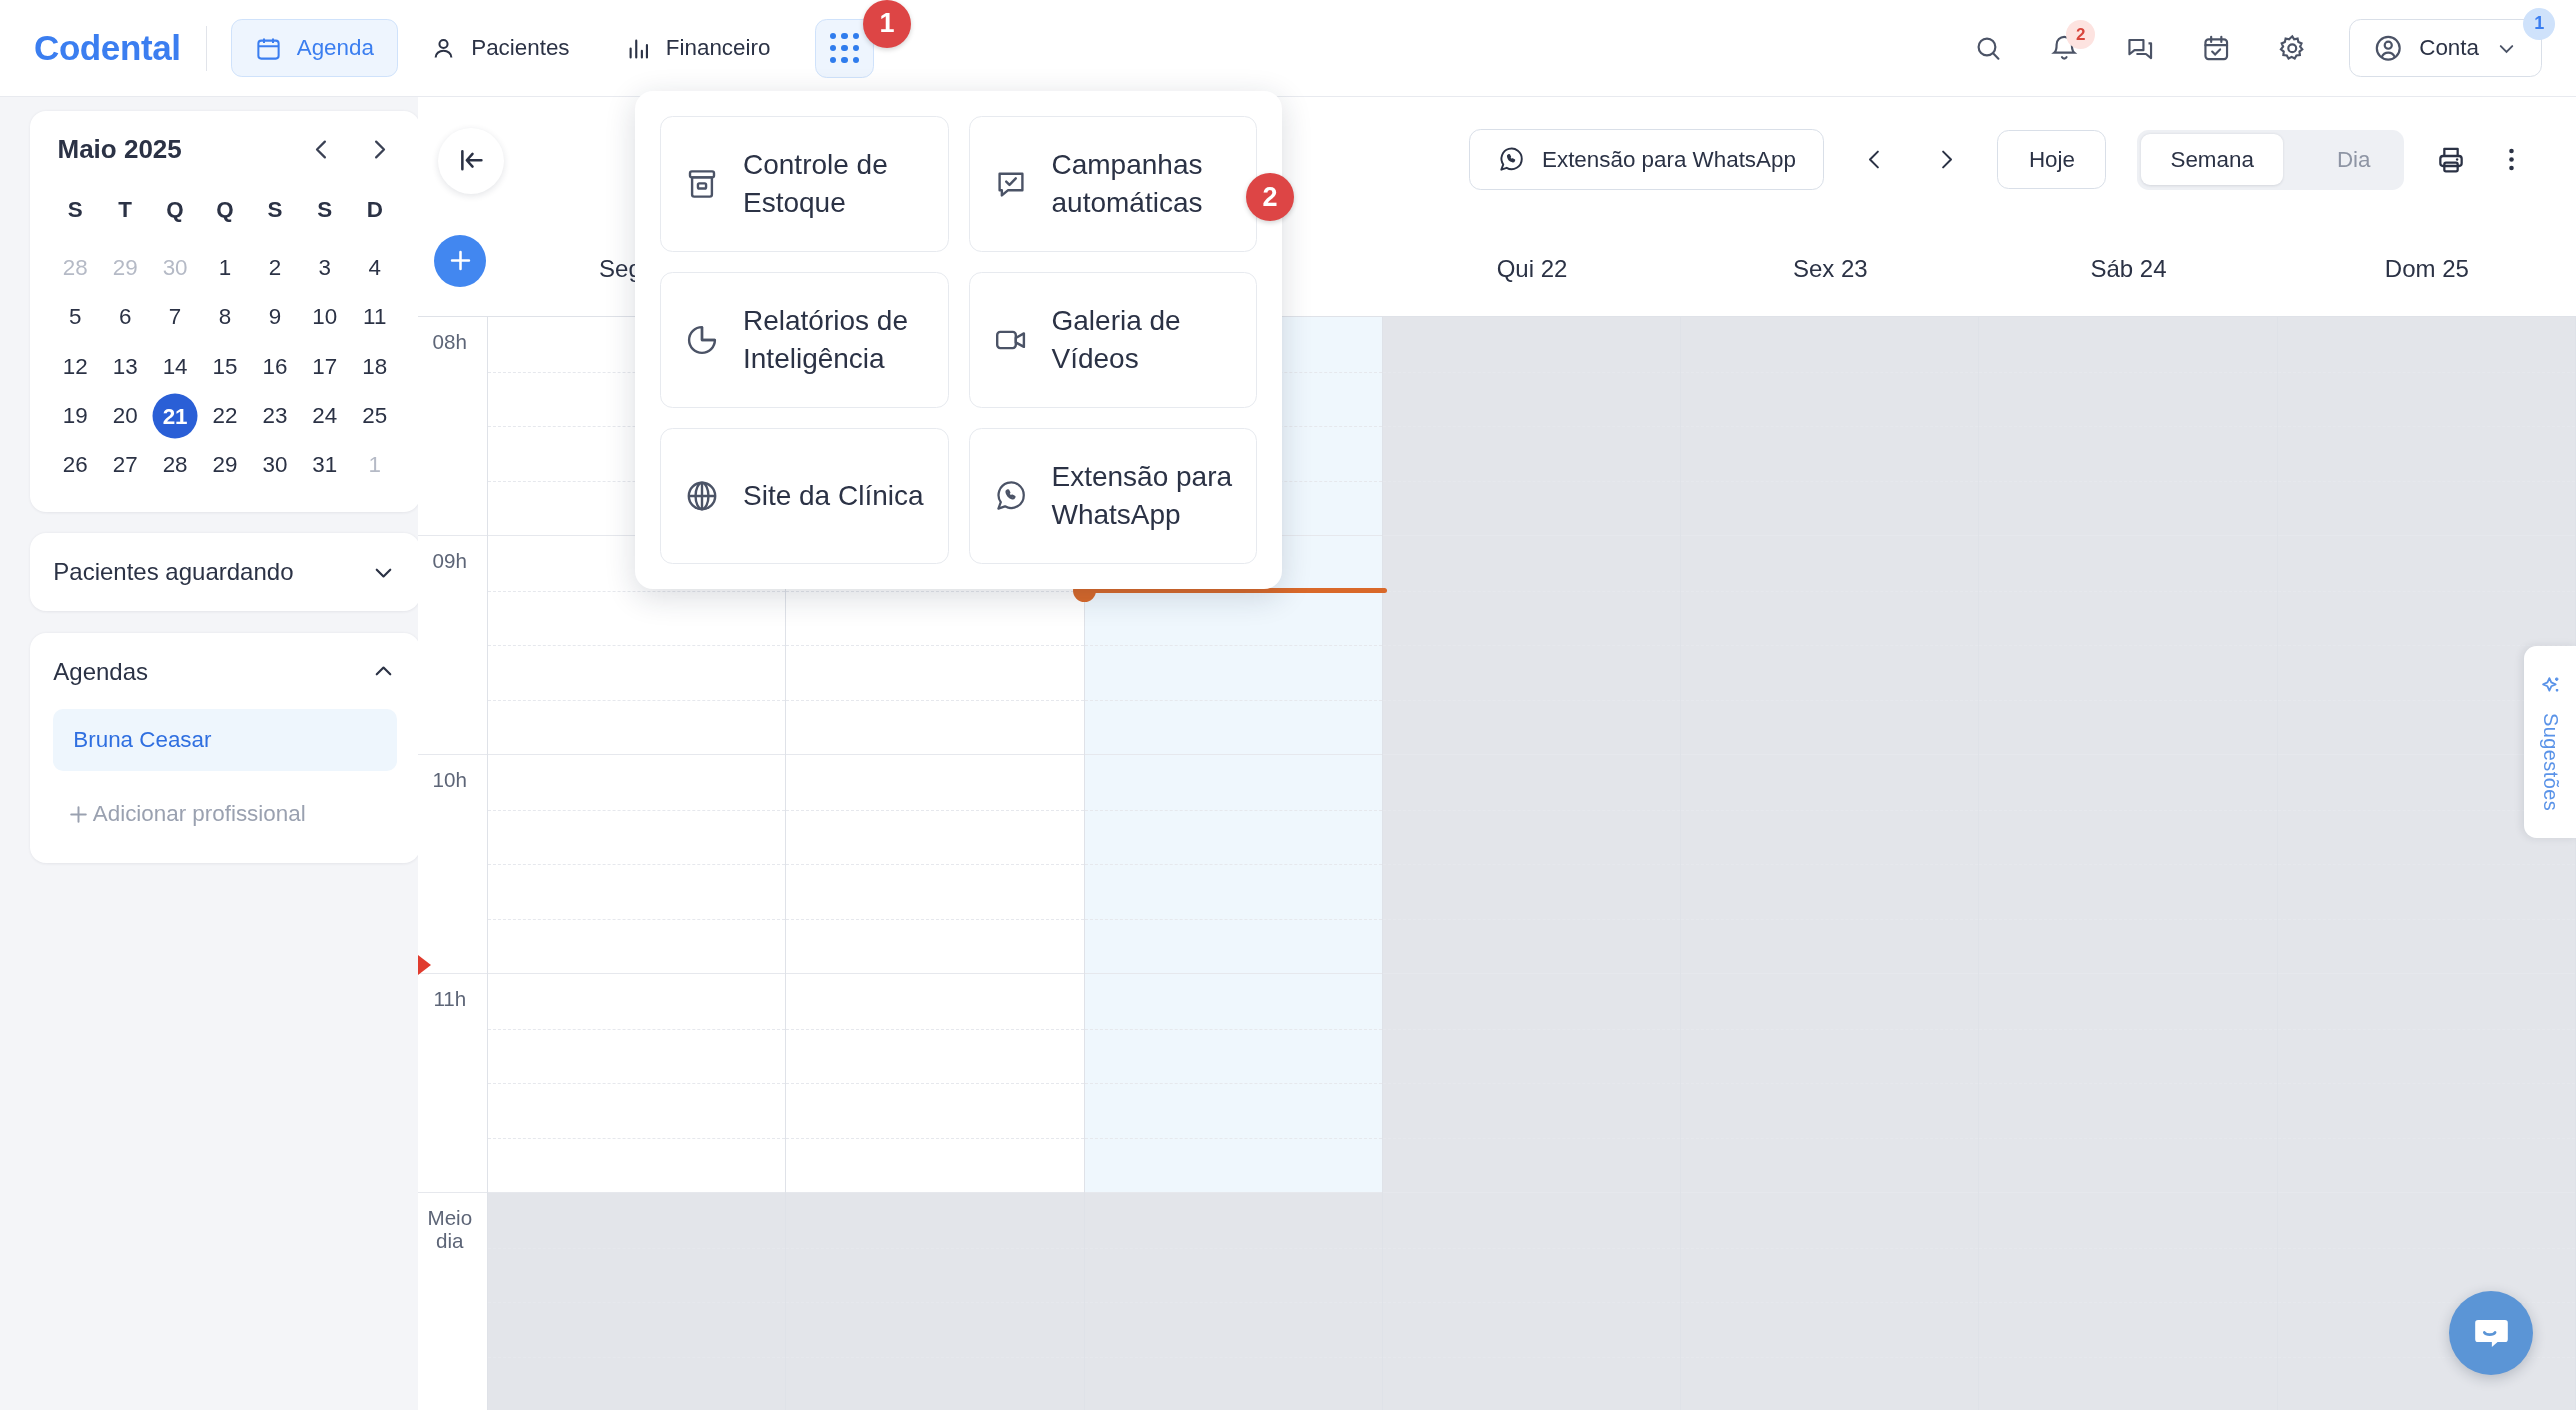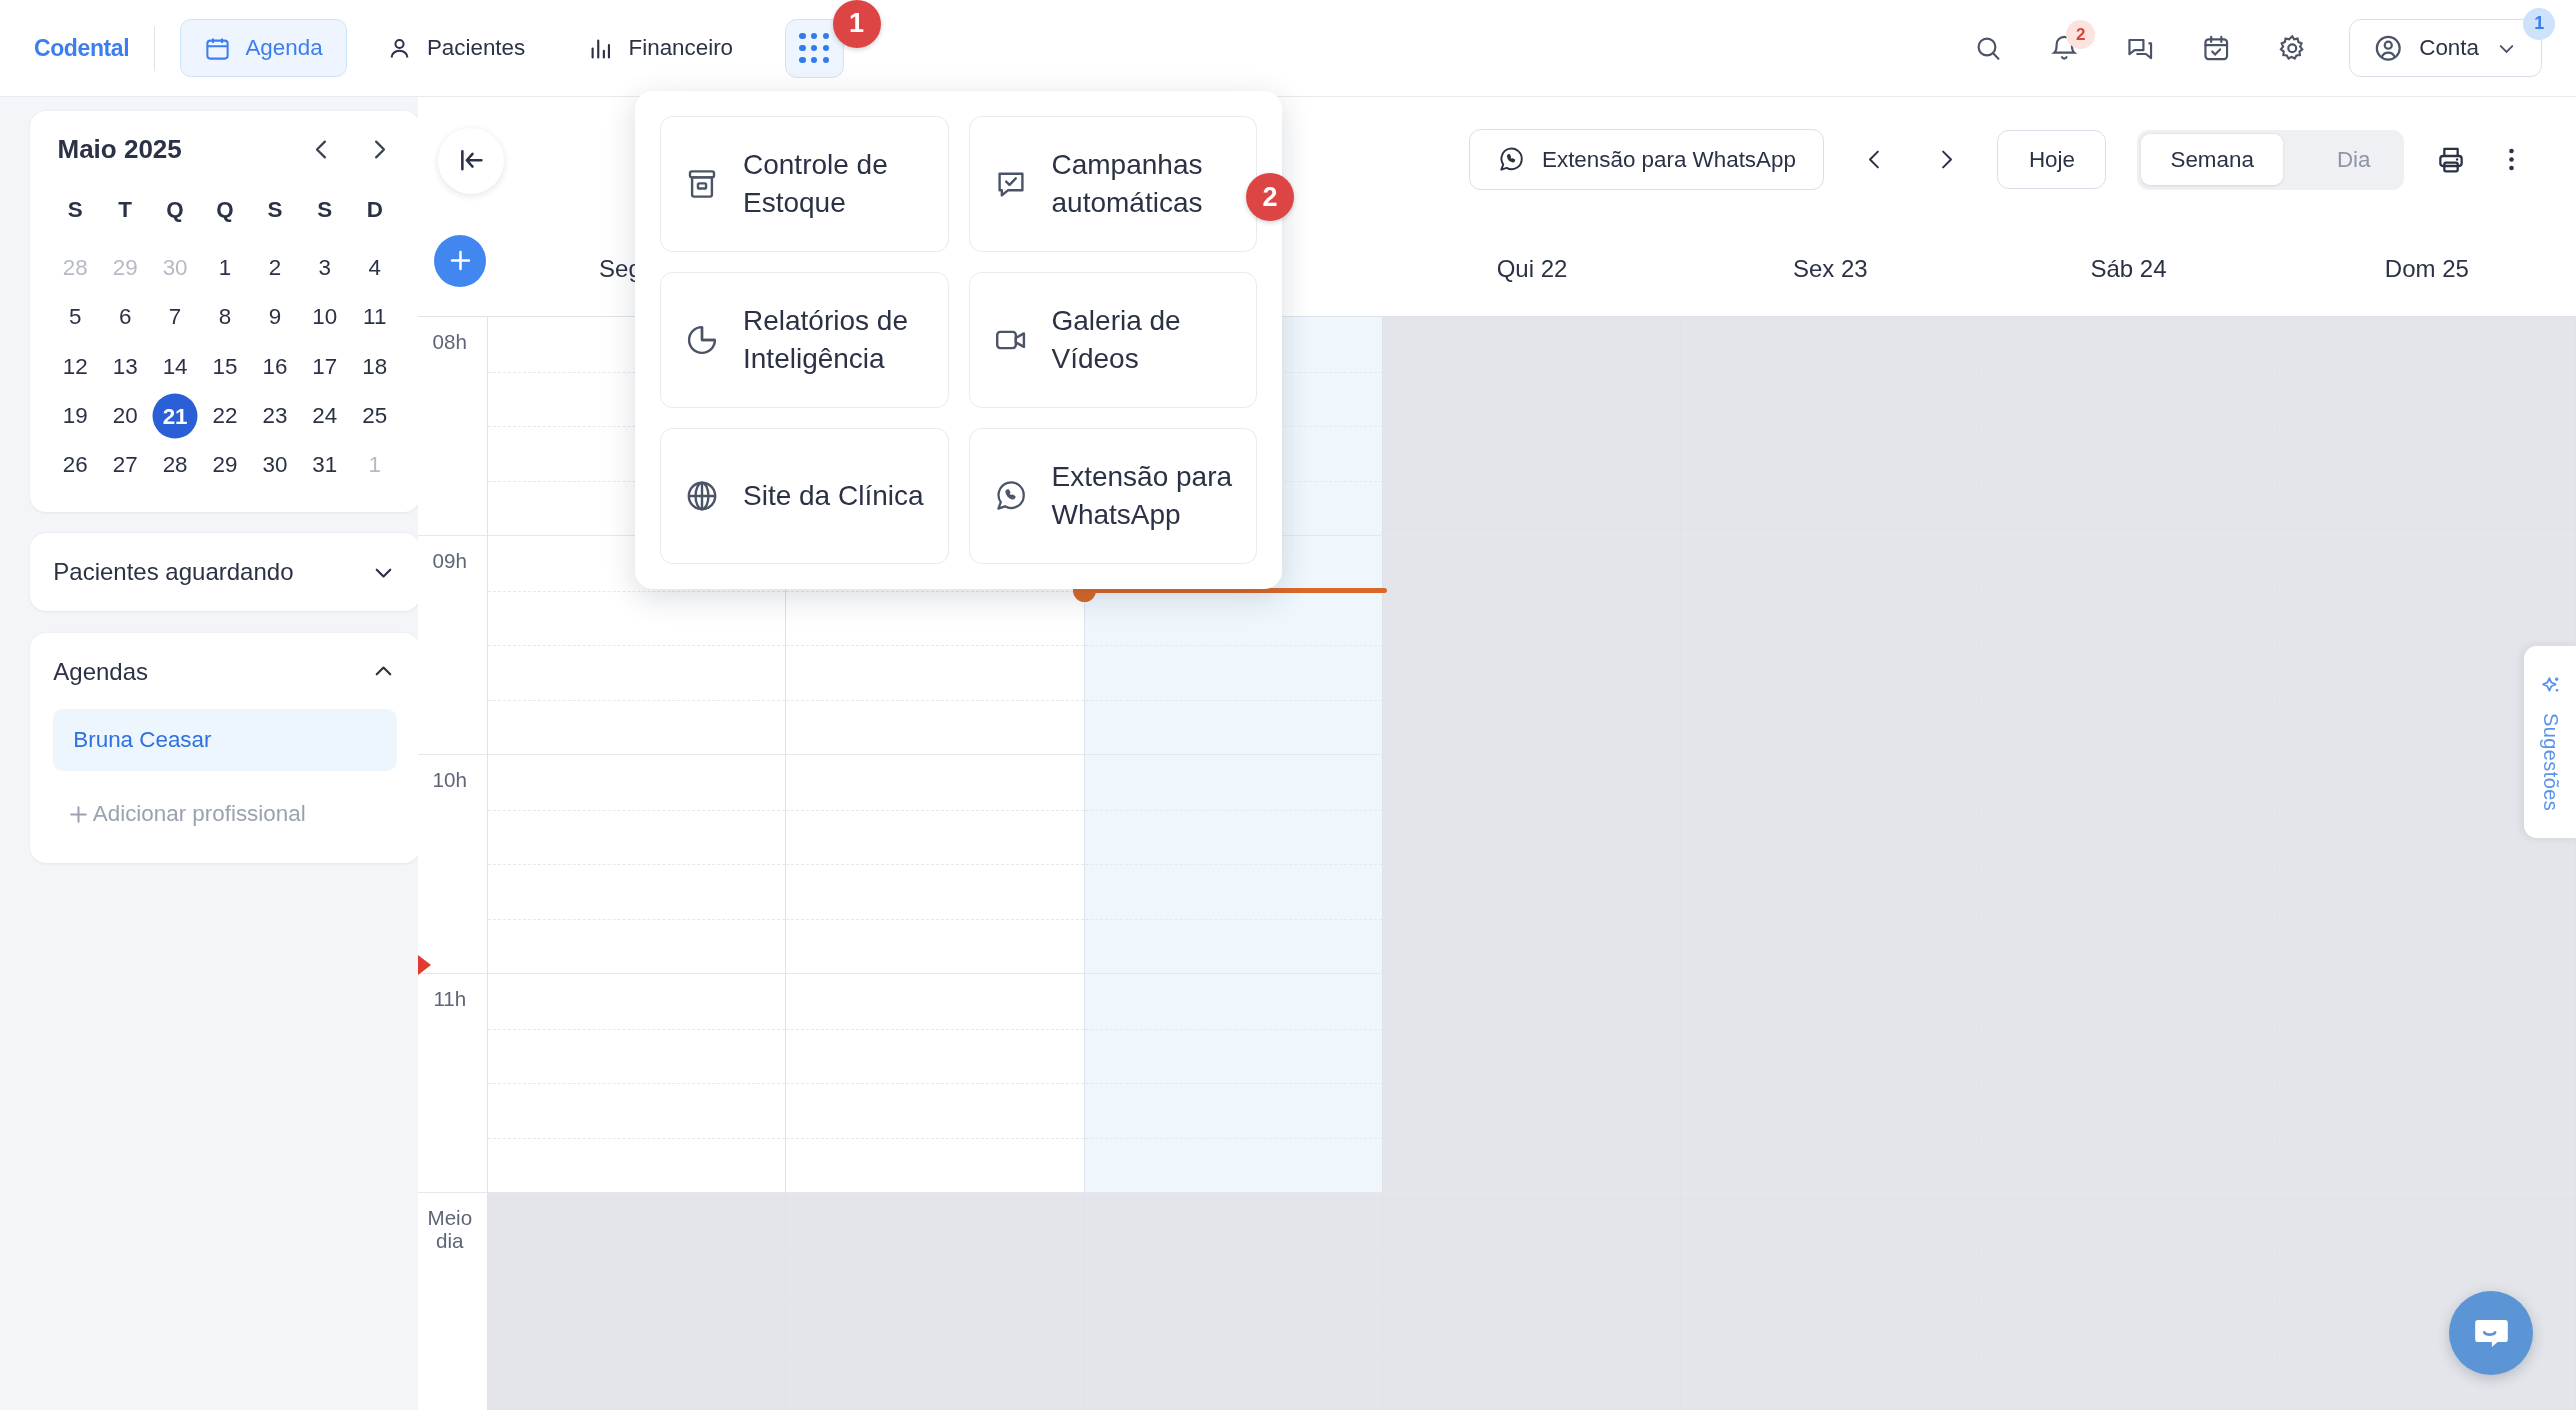--- a/index.html
+++ b/index.html
@@ -14,27 +14,27 @@
   
   .navbar {
     position: absolute; top: 0; left: 0;
     width: 2576px; height: 97px;
     background: #ffffff;
     display: flex; align-items: center;
     border-bottom: 0.9px solid #e8eaef;
     z-index: 40;
   }
   .brand {
-    font-size: 23px; font-weight: bold; color: #3b7ef0;
+    font-size: 35px; font-weight: bold; color: #3b7ef0;
     margin-left: 34px; letter-spacing: -0.4px;
   }
   .nav-divider {
     width: 0.9px; height: 45px; background: #e1e4ea; margin: 0 25px;
   }
-  .nav-items { display: flex; align-items: center; gap: 16px; }
+  .nav-items { display: flex; align-items: center; gap: 9px; }
   .nav-item {
     display: flex; align-items: center; gap: 14.3px;
     padding: 14.3px 23px; border-radius: 10.8px;
     font-size: 22.4px; color: #2b3245; cursor: pointer;
     white-space: nowrap;
   }
   .nav-item.active {
     background: #eef5fe; color: #3b7ef0;
     border: 0.9px solid #cfe2fb;
   }

